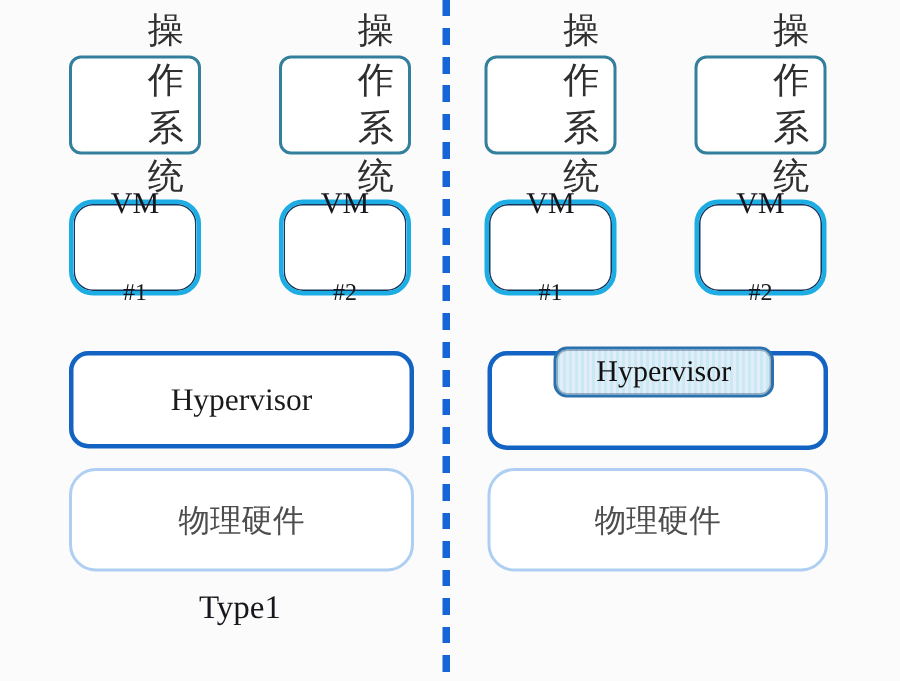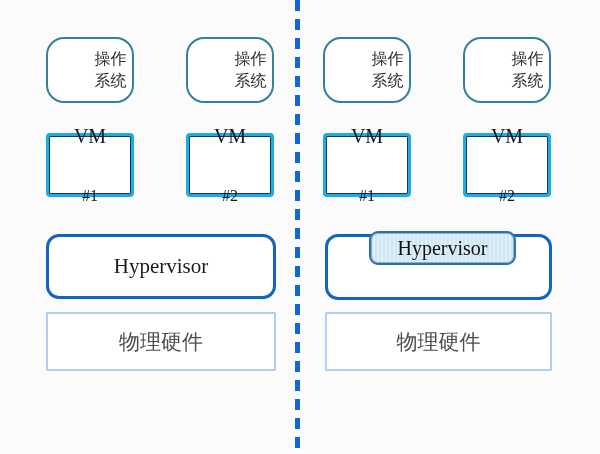--- a/index.html
+++ b/index.html
@@ -7,41 +7,41 @@
     position:relative; width:600px; height:454px;
     background:#fbfbfb; overflow:hidden;
     font-family:"Liberation Serif","DejaVu Serif",serif;
   }
   .box {
     position:absolute; box-sizing:border-box; background:#ffffff;
     display:flex; flex-direction:column; align-items:center; justify-content:center;
     text-align:center;
   }
   .os-box {
-    border:2px solid #34809c; border-radius:18px;
-    font-size:16px; line-height:1.35; color:#2f2f2f;
+    border:2px solid #34809c; border-radius:8px;
+    font-size:24px; line-height:1.35; color:#2f2f2f;
     width:88px; height:66px; top:37px;padding-left:41px;
   }
   .vm-box {
-    border:3px solid #1cade4; border-radius:4px;
+    border:3px solid #1cade4; border-radius:16px;
     box-shadow: inset 0 0 0 1px #16365c;
     color:#16161d; width:88px; height:64px; top:133px;gap:37px;
   }
   .vm-line1 { display:block; font-size:20px; line-height:1.25; }
   .vm-line2 { display:block; font-size:16px; line-height:1.25; }
   .os-line { display:block; }
   .hyp-box {
     border:3px solid #1263c2; border-radius:13px;
     font-size:21px; color:#1a1a1a;
     left:46px; top:234px; width:230px; height:65px;
   }
   .hw-box {
-    border:2px solid #aecff2; border-radius:1px;
+    border:2px solid #aecff2; border-radius:18px;
     font-size:21px; color:#4d4d4d;
-    top:312px; height:59px;
+    top:312px; height:69px;
   }
   .big-box {
     border:3px solid #1263c2; border-radius:13px;
     left:325px; top:234px; width:227px; height:66px;
     justify-content:flex-end; padding-bottom:7px;
     font-size:21px; color:#3a3a3a;
   }
   .hyp-badge {
     position:absolute; box-sizing:border-box;
     left:41px; top:-6px; width:147px; height:34px;
@@ -90,20 +90,21 @@
   </div>
 
   <div class="box hyp-box">
     <span>Hypervisor</span>
   </div>
 
   <div class="box hw-box x-hw-l">
     <span>物理硬件</span>
   </div>
 
+  <div class="caption caption-left">Type1</div>
 
   <div class="divider"></div>
 
   <div class="box os-box x-os1-r">
     <span class="os-line">操作</span>
     <span class="os-line">系统</span>
   </div>
   <div class="box os-box x-os2-r">
     <span class="os-line">操作</span>
     <span class="os-line">系统</span>

